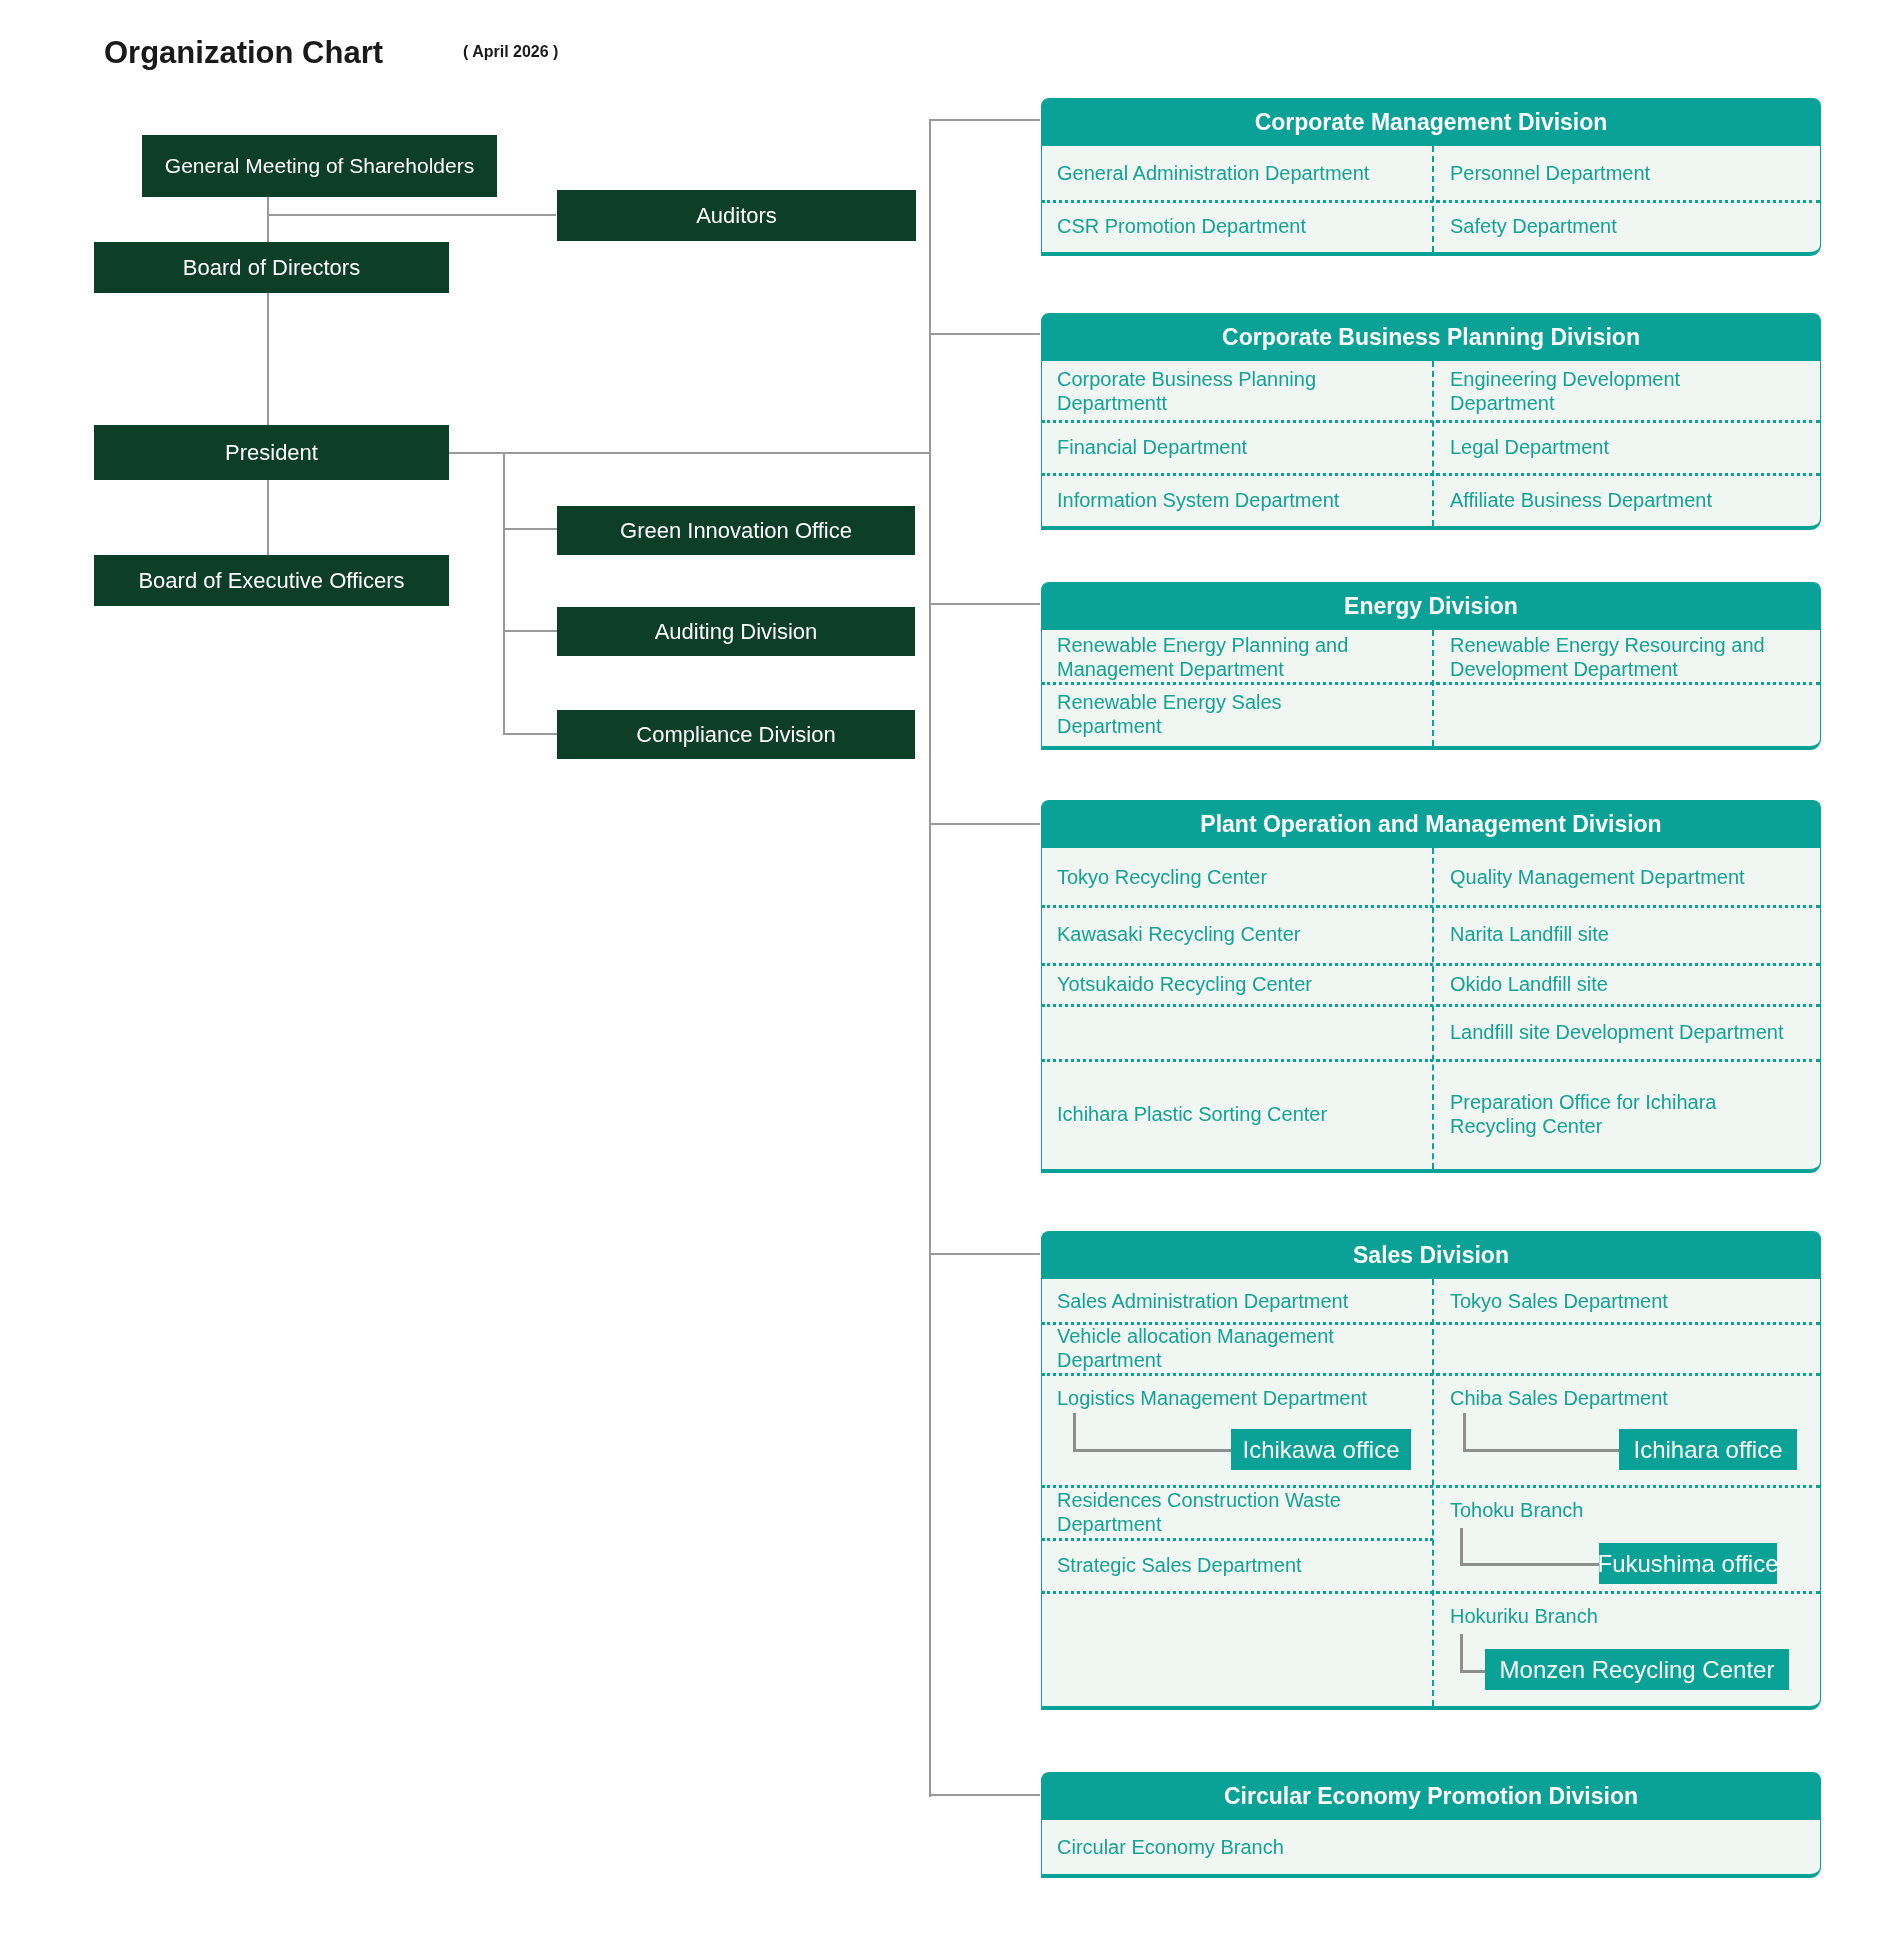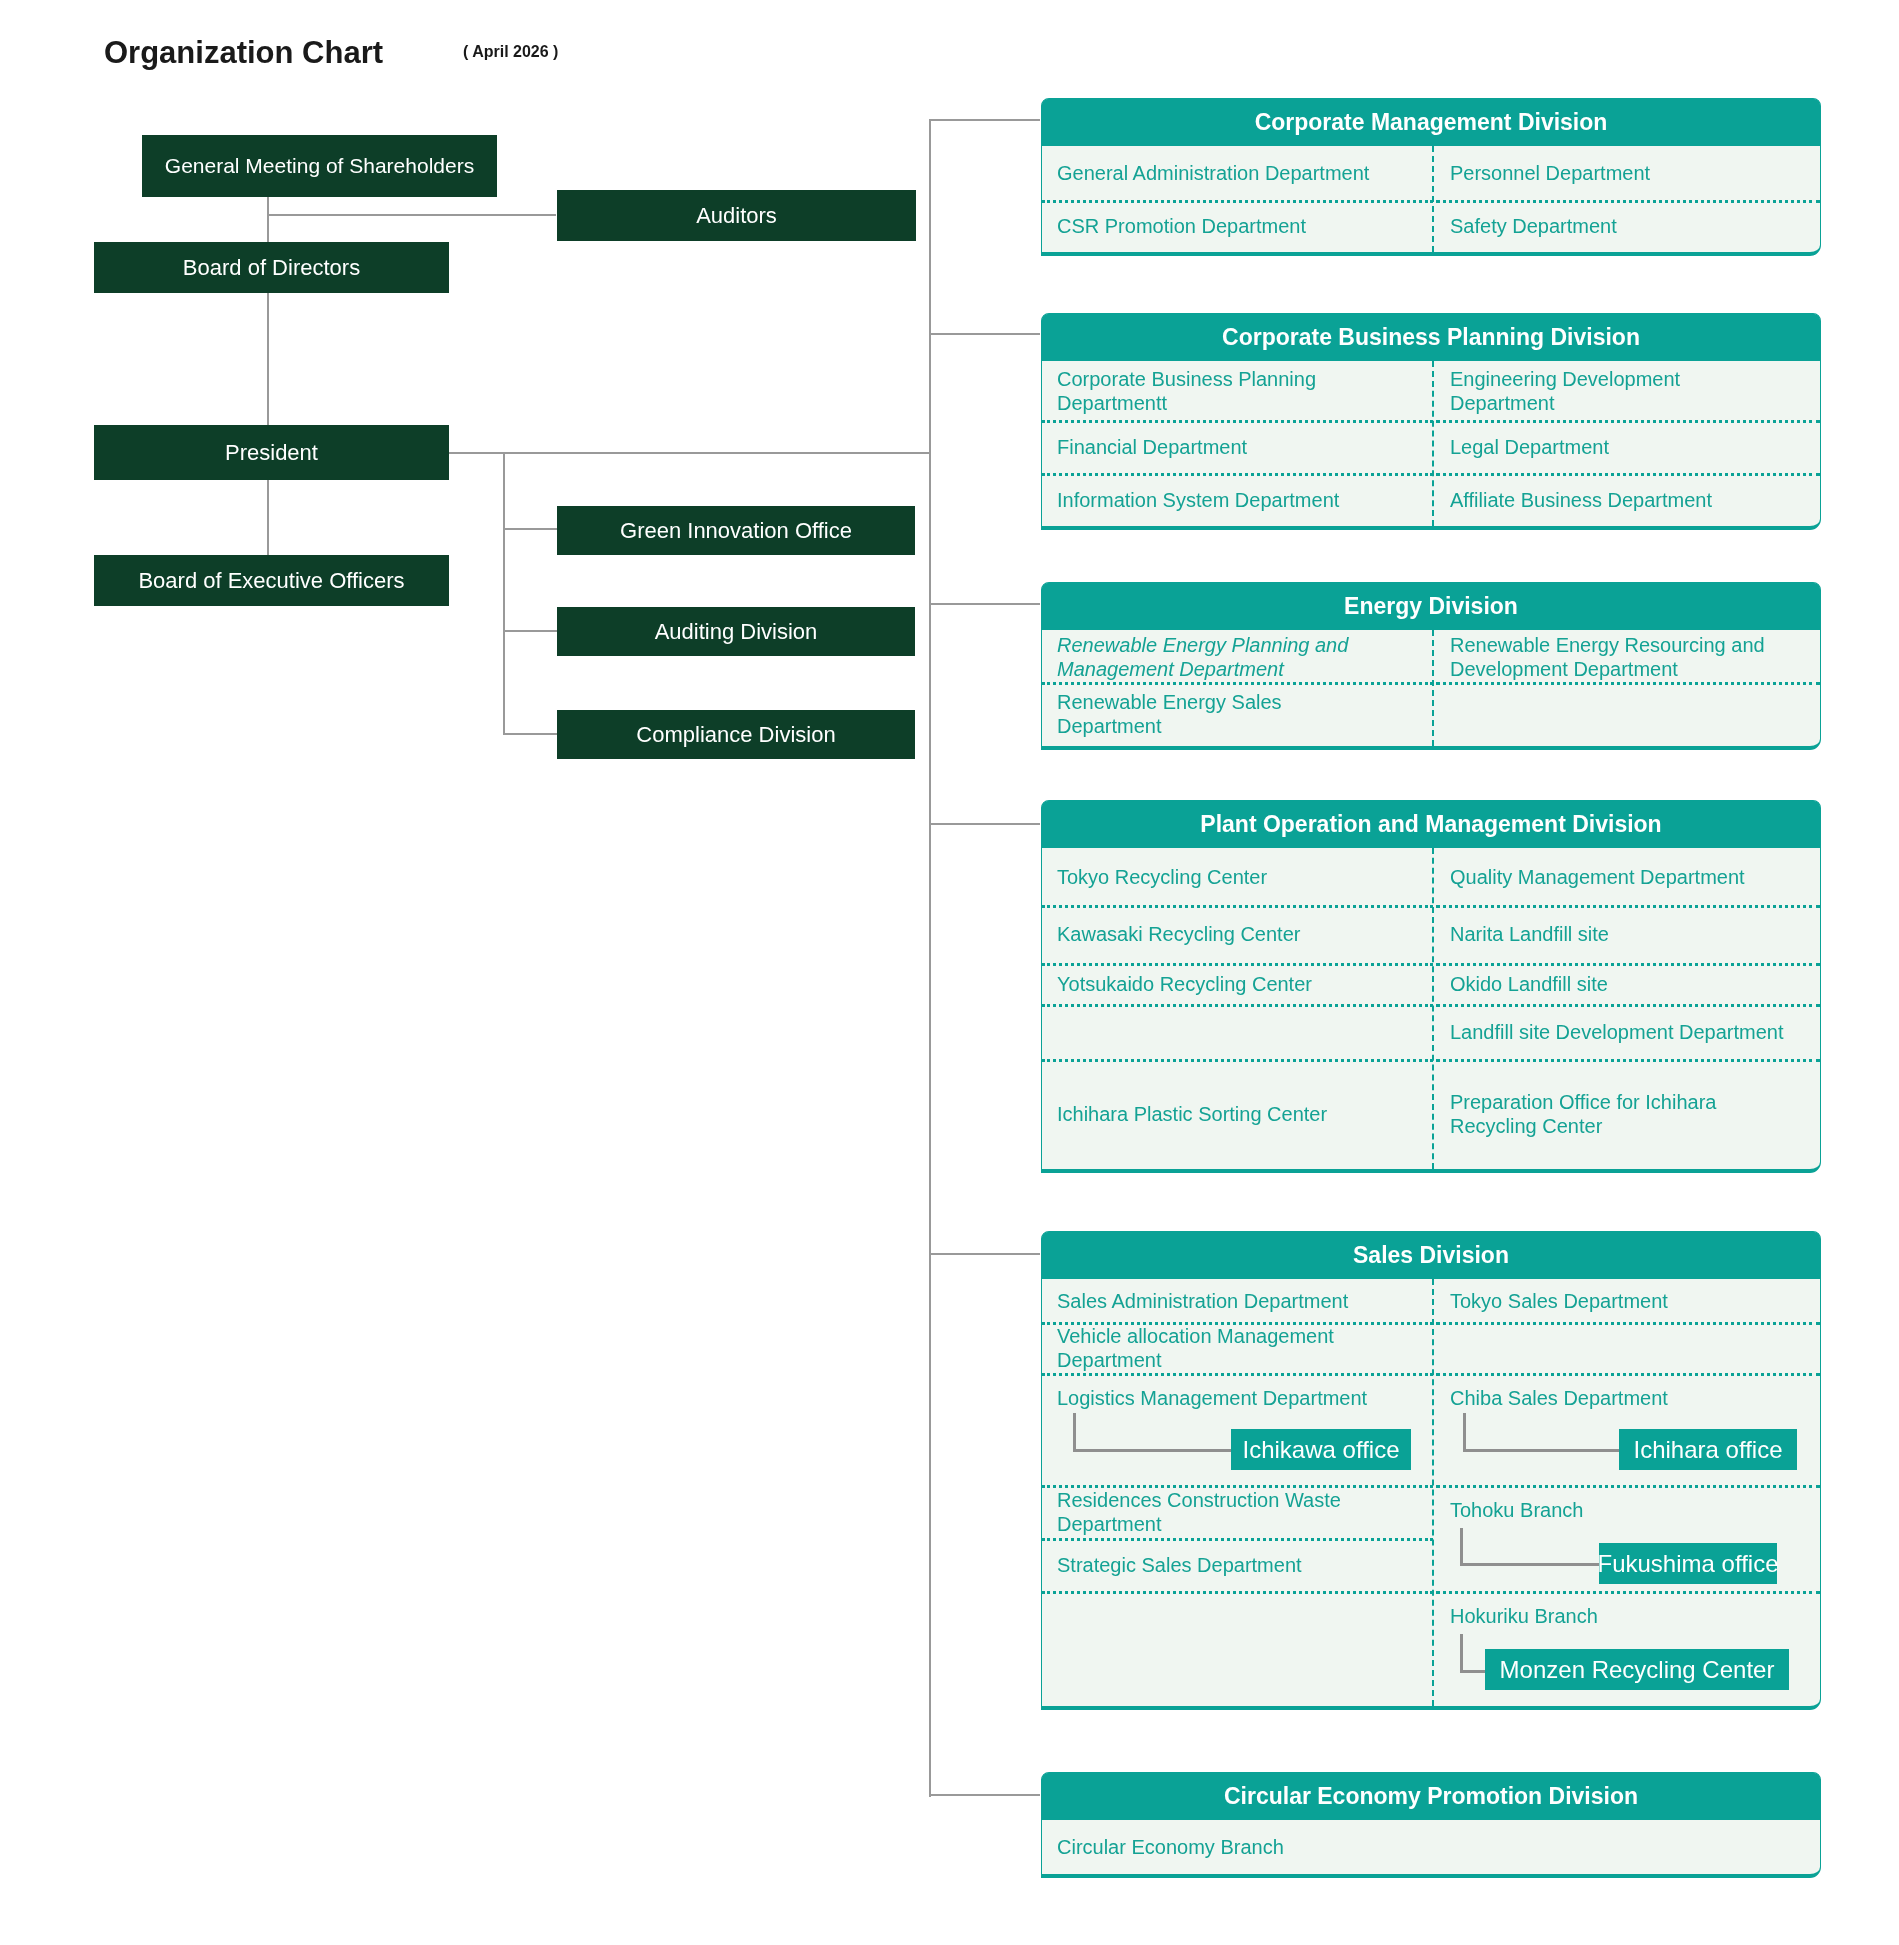--- a/index.html
+++ b/index.html
@@ -113,21 +113,21 @@
     <div class="dot rhalf" style="top:159px;"></div>
     <div class="dept" style="left:15px;top:159px;width:365px;height:54px;"><span>Information System Department</span></div>
     <div class="dept" style="left:408px;top:159px;width:360px;height:54px;"><span>Affiliate Business Department</span></div>
   </div>
 
   <div class="division" style="top:582px;height:168px;">
     <div class="div-header">
         <span>Energy Division</span>
       </div>
     <div class="vdash"></div>
-    <div class="dept" style="left:15px;top:47px;width:365px;height:53px;font-style:italic;"><span>Renewable Energy Planning and
+    <div class="dept" style="left:15px;top:47px;width:365px;height:53px;"><span>Renewable Energy Planning and
 Management Department</span></div>
     <div class="dept" style="left:408px;top:47px;width:363px;height:53px;"><span>Renewable Energy Resourcing and
 Development Department</span></div>
     <div class="dot lhalf" style="top:99px;"></div>
     <div class="dot rhalf" style="top:99px;"></div>
     <div class="dept" style="left:15px;top:99px;width:365px;height:63px;"><span>Renewable Energy Sales
 Department</span></div>
   </div>
 
   <div class="division" style="top:800px;height:373px;">

